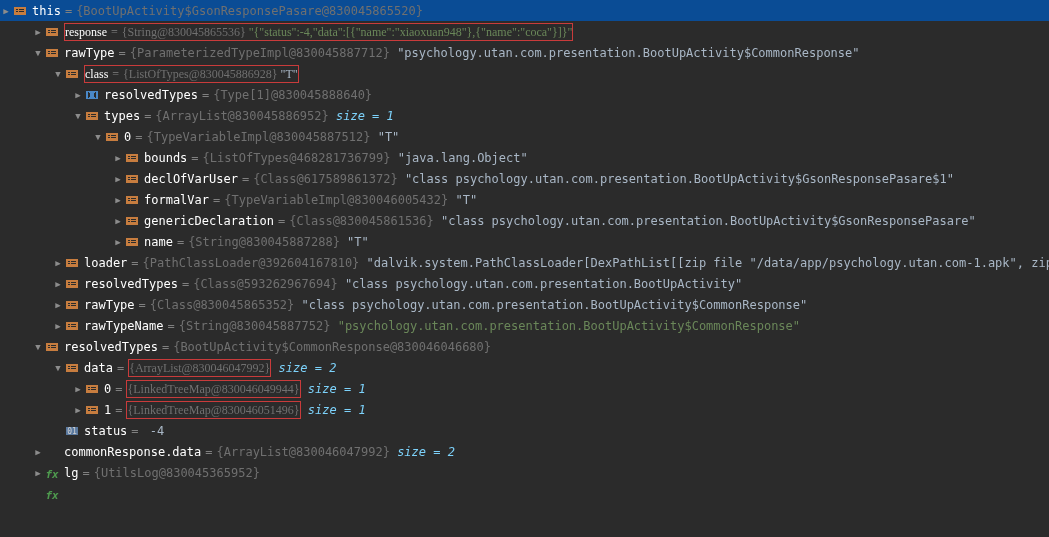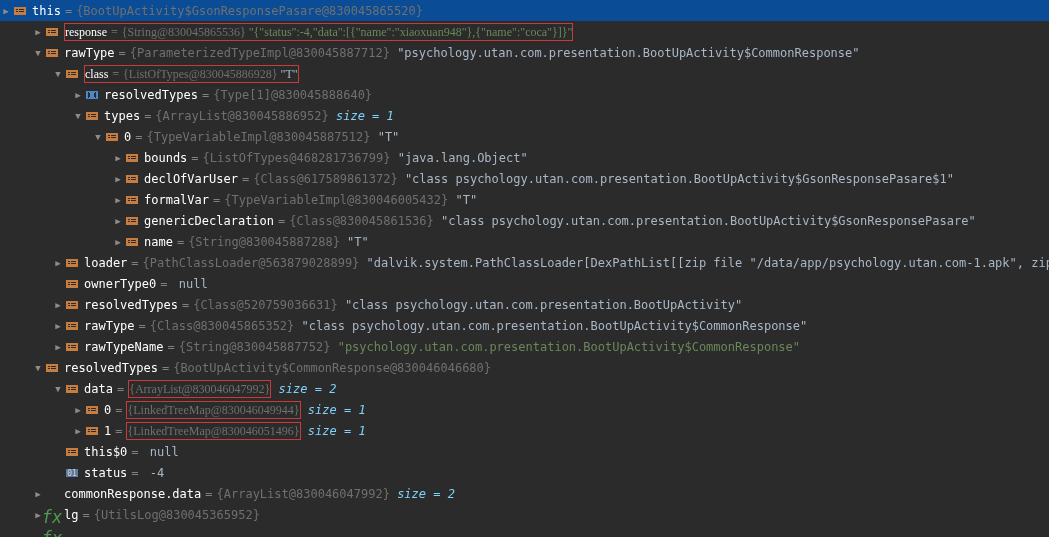--- a/index.html
+++ b/index.html
@@ -46,21 +46,21 @@
   .rval { color:#a9b7c6; }
   .strgreen { color:#6a8759; }
   .sizet { color:#7dd3fc;font-style:italic; }
   .redbox {
     border:1px solid #c93b3b;
     padding:0 0;
     display:inline-block;
     line-height:16px;
     font-family:Liberation Serif, serif;
   }
-  .green-icon { color:#4e9a4e; font-weight:normal; font-style:italic; font-size:17px;margin-top:46px; }
+  .green-icon { color:#4e9a4e; font-weight:bold; font-style:italic; font-size:11px;margin-top:46px; }
 </style>
 </head>
 <body>
 
 <div id="tree">
     <div class="row sel">
       <span class="tri">▶</span>
       <span class="ind" style="width: 0px;"></span>
       <span class="icon">
         <svg viewBox="0 0 14 14">
@@ -246,51 +246,36 @@
       <span class="tri">▶</span>
       <span class="icon">
         <svg viewBox="0 0 14 14">
           <rect x="1" y="3" width="12" height="8" fill="#c77d3f"></rect>
           <rect x="3" y="5" width="2" height="1" fill="#2b2b2b"></rect>
           <rect x="3" y="7" width="2" height="1" fill="#2b2b2b"></rect>
           <rect x="6" y="5" width="5" height="1" fill="#2b2b2b"></rect>
           <rect x="6" y="7" width="5" height="1" fill="#2b2b2b"></rect>
         </svg>
       </span>
-      <span><span class="fname">loader</span><span class="eq">=</span><span class="rtype">{PathClassLoader@563879028899}</span><span class="rval"> "dalvik.system.PathClassLoader[DexPathList[[zip file "/data/app/psychology.utan.com-1.apk", zip file "/data/data/psychology.</span></span>
-    </div>
-    <div class="row">
-      <span class="tri empty"></span>
-      <span class="ind" style="width: 40px;"></span>
-      <span class="tri empty"></span>
-      <span class="icon">
-        <svg viewBox="0 0 14 14">
-          <rect x="1" y="3" width="12" height="8" fill="#c77d3f"></rect>
-          <rect x="3" y="5" width="2" height="1" fill="#2b2b2b"></rect>
-          <rect x="3" y="7" width="2" height="1" fill="#2b2b2b"></rect>
-          <rect x="6" y="5" width="5" height="1" fill="#2b2b2b"></rect>
-          <rect x="6" y="7" width="5" height="1" fill="#2b2b2b"></rect>
-        </svg>
-      </span>
-      <span><span class="fname">ownerType0</span><span class="eq">=</span><span class="rval"> null</span></span>
-    </div>
-    <div class="row">
-      <span class="tri empty"></span>
-      <span class="ind" style="width: 40px;"></span>
-      <span class="tri">▶</span>
-      <span class="icon">
-        <svg viewBox="0 0 14 14">
-          <rect x="1" y="3" width="12" height="8" fill="#c77d3f"></rect>
-          <rect x="3" y="5" width="2" height="1" fill="#2b2b2b"></rect>
-          <rect x="3" y="7" width="2" height="1" fill="#2b2b2b"></rect>
-          <rect x="6" y="5" width="5" height="1" fill="#2b2b2b"></rect>
-          <rect x="6" y="7" width="5" height="1" fill="#2b2b2b"></rect>
-        </svg>
-      </span>
-      <span><span class="fname">resolvedTypes</span><span class="eq">=</span><span class="rtype">{Class@520759036631}</span><span class="rval"> "class psychology.utan.com.presentation.BootUpActivity"</span></span>
+      <span><span class="fname">loader</span><span class="eq">=</span><span class="rtype">{PathClassLoader@392604167810}</span><span class="rval"> "dalvik.system.PathClassLoader[DexPathList[[zip file "/data/app/psychology.utan.com-1.apk", zip file "/data/data/psychology.</span></span>
+    </div>
+    <div class="row">
+      <span class="tri empty"></span>
+      <span class="ind" style="width: 40px;"></span>
+      <span class="tri">▶</span>
+      <span class="icon">
+        <svg viewBox="0 0 14 14">
+          <rect x="1" y="3" width="12" height="8" fill="#c77d3f"></rect>
+          <rect x="3" y="5" width="2" height="1" fill="#2b2b2b"></rect>
+          <rect x="3" y="7" width="2" height="1" fill="#2b2b2b"></rect>
+          <rect x="6" y="5" width="5" height="1" fill="#2b2b2b"></rect>
+          <rect x="6" y="7" width="5" height="1" fill="#2b2b2b"></rect>
+        </svg>
+      </span>
+      <span><span class="fname">resolvedTypes</span><span class="eq">=</span><span class="rtype">{Class@593262967694}</span><span class="rval"> "class psychology.utan.com.presentation.BootUpActivity"</span></span>
     </div>
     <div class="row">
       <span class="tri empty"></span>
       <span class="ind" style="width: 40px;"></span>
       <span class="tri">▶</span>
       <span class="icon">
         <svg viewBox="0 0 14 14">
           <rect x="1" y="3" width="12" height="8" fill="#c77d3f"></rect>
           <rect x="3" y="5" width="2" height="1" fill="#2b2b2b"></rect>
           <rect x="3" y="7" width="2" height="1" fill="#2b2b2b"></rect>
@@ -367,35 +352,20 @@
       <span class="icon">
         <svg viewBox="0 0 14 14">
           <rect x="1" y="3" width="12" height="8" fill="#c77d3f"></rect>
           <rect x="3" y="5" width="2" height="1" fill="#2b2b2b"></rect>
           <rect x="3" y="7" width="2" height="1" fill="#2b2b2b"></rect>
           <rect x="6" y="5" width="5" height="1" fill="#2b2b2b"></rect>
           <rect x="6" y="7" width="5" height="1" fill="#2b2b2b"></rect>
         </svg>
       </span>
       <span><span class="fname">1</span><span class="eq">=</span><span class="redbox"><span class="rtype">{LinkedTreeMap@830046051496}</span></span><span class="sizet">  size = 1</span></span>
-    </div>
-    <div class="row">
-      <span class="tri empty"></span>
-      <span class="ind" style="width: 40px;"></span>
-      <span class="tri empty"></span>
-      <span class="icon">
-        <svg viewBox="0 0 14 14">
-          <rect x="1" y="3" width="12" height="8" fill="#c77d3f"></rect>
-          <rect x="3" y="5" width="2" height="1" fill="#2b2b2b"></rect>
-          <rect x="3" y="7" width="2" height="1" fill="#2b2b2b"></rect>
-          <rect x="6" y="5" width="5" height="1" fill="#2b2b2b"></rect>
-          <rect x="6" y="7" width="5" height="1" fill="#2b2b2b"></rect>
-        </svg>
-      </span>
-      <span><span class="fname">this$0</span><span class="eq">=</span><span class="rval"> null</span></span>
     </div>
     <div class="row">
       <span class="tri empty"></span>
       <span class="ind" style="width: 40px;"></span>
       <span class="tri empty"></span>
       <span class="icon">
         <svg viewBox="0 0 14 14">
           <rect x="1" y="3" width="12" height="8" fill="#5b7aa0"></rect>
           <text x="7" y="10" font-size="8" text-anchor="middle" fill="#d0d0d0" font-family="monospace">01</text>
         </svg>

